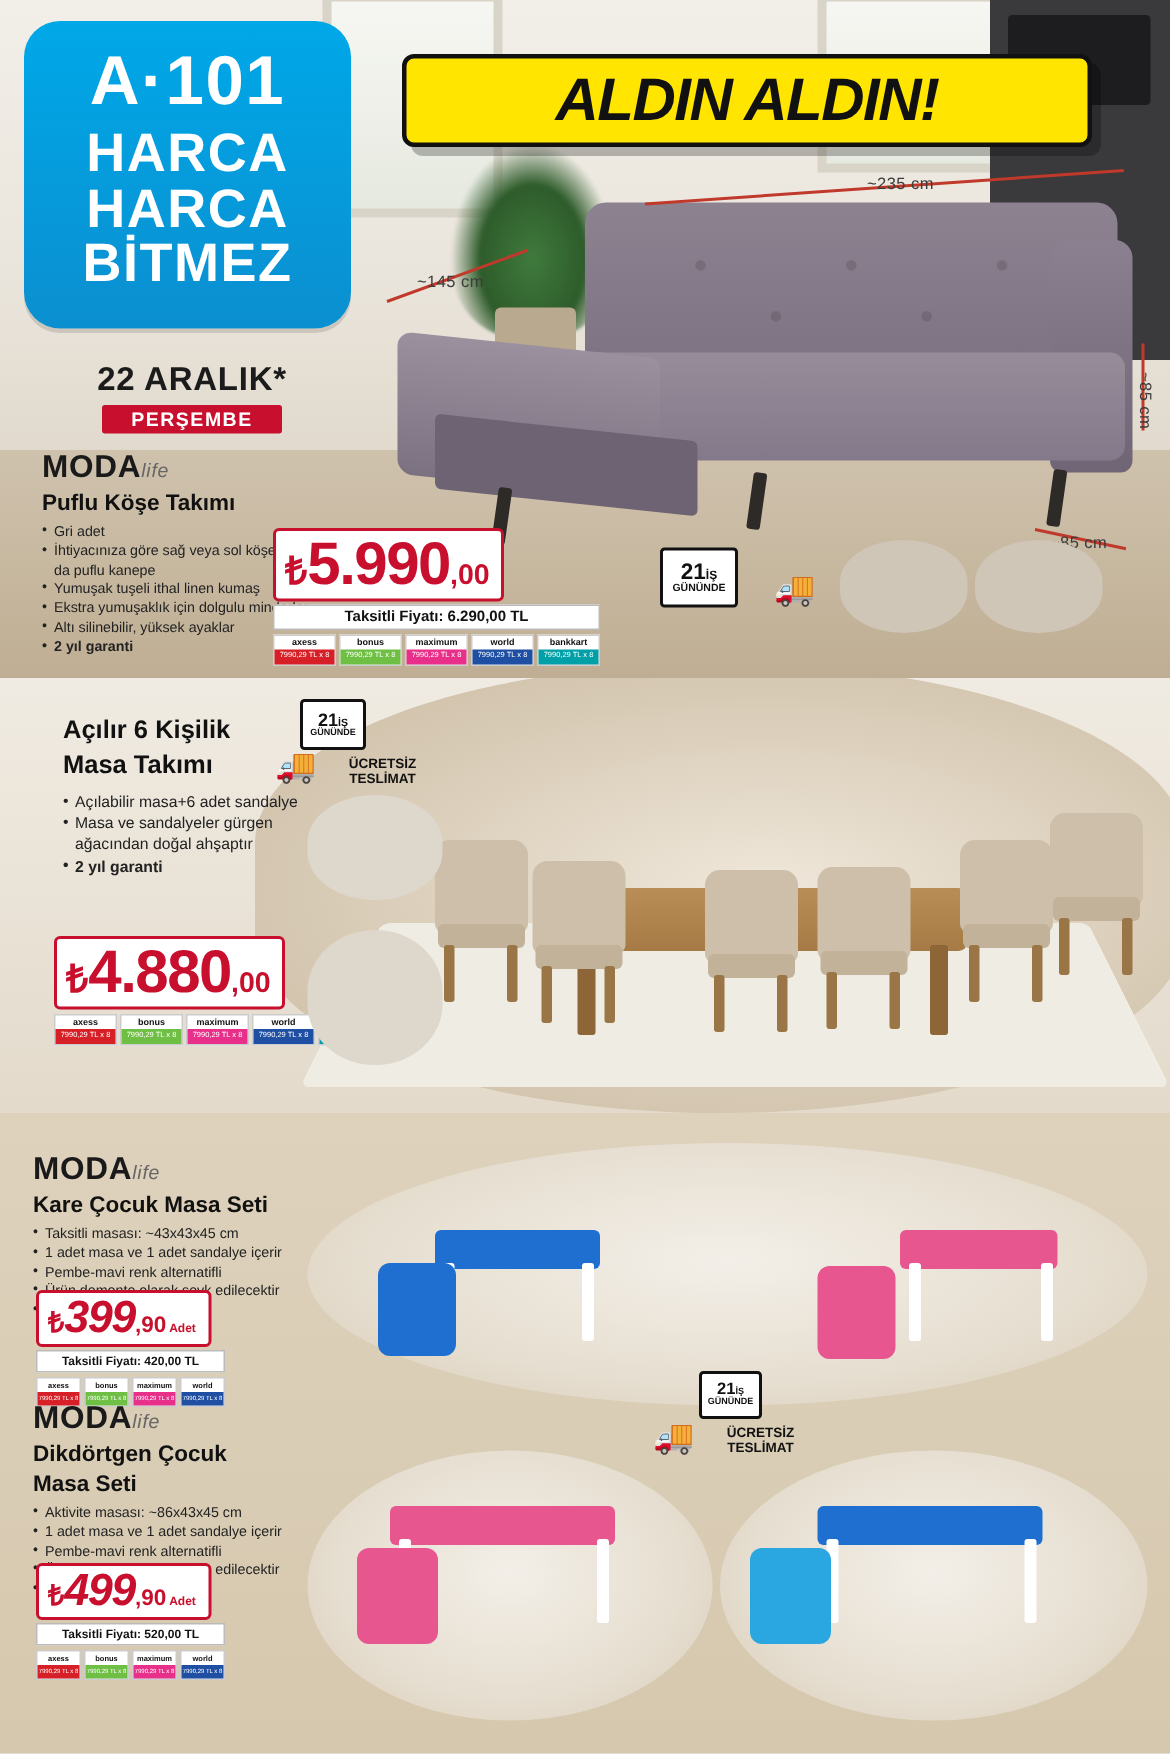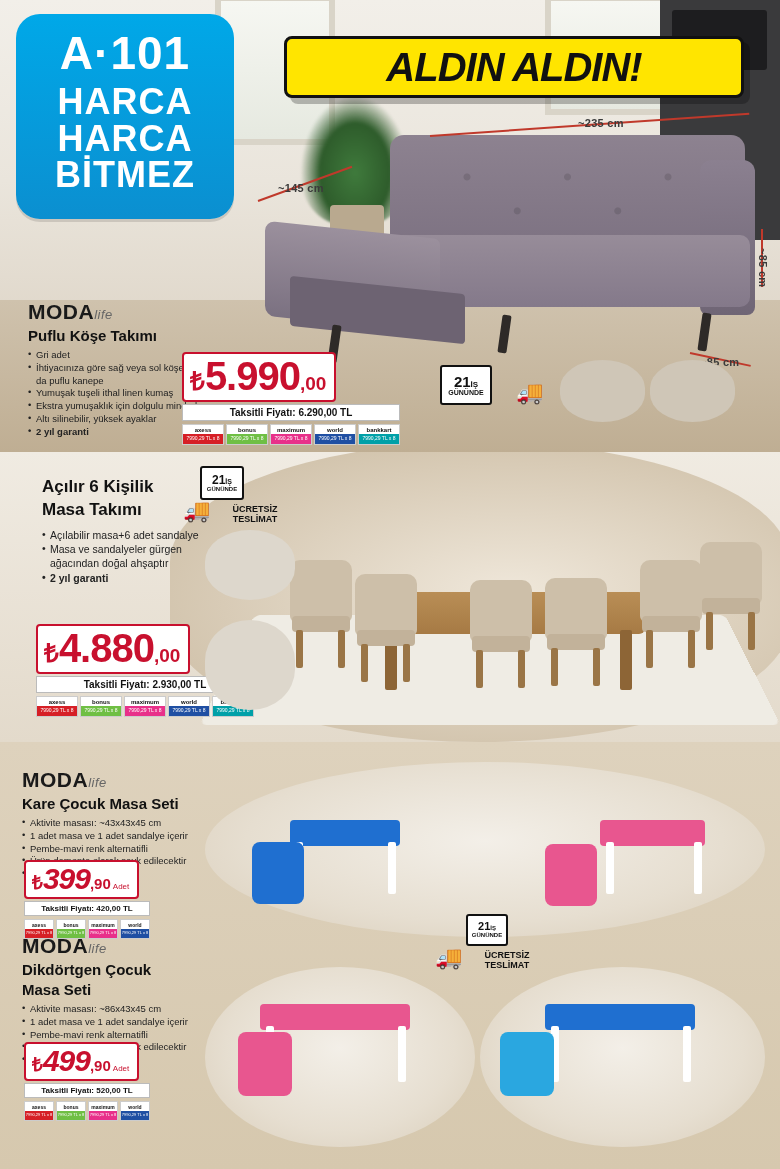--- a/index.html
+++ b/index.html
@@ -78,21 +78,21 @@
   .sofa-chaise-base {
     position:absolute; left:45px; top:150px; width:175px; height:50px;
     background: #6d6372; border-radius:4px; transform: skewY(6deg);
   }
   .leg { position:absolute; width:9px; height:38px; background:#2e2a28; border-radius:2px; transform: rotate(8deg); }
   .leg.l1 { left:85px; top:190px; }
   .leg.l2 { left:255px; top:180px; }
   .leg.l3 { left:455px; top:178px; }
 
   
-  .dim { position:absolute; color:#3b3b3b; font-size:11px; font-weight:bold; letter-spacing:.3px; }
+  .dim { position:absolute; color:#3b3b3b; font-size:11px; font-weight:normal; letter-spacing:.3px; }
   .dimline { position:absolute; background:#c0392b; height:2px; transform-origin:left center; }
 
   
   .logo-badge {
     position:absolute; left:16px; top:14px; width:218px; height:205px;
     background: linear-gradient(180deg,#00a8e8,#0b8fd0);
     border-radius: 24px; color:#fff; text-align:center;
     box-shadow: 0 3px 0 rgba(0,0,0,.12);
   }
   .logo-badge .a101 {
@@ -105,21 +105,21 @@
 
   .date-line { position:absolute; left:38px; top:240px; width:180px; text-align:center; }
   .date-line .d1 { font-size:22px; font-weight:bold; color:#1b1b1b; letter-spacing:.5px;}
   .date-line .d2 {
     display:inline-block; margin-top:4px; background:#c8102e; color:#fff;
     font-size:13px; font-weight:bold; padding:2px 20px; border-radius:2px; letter-spacing:1px;
   }
 
   
   .aldin {
-    position:absolute; left:284px; top:36px; width:460px; height:62px;
+    position:absolute; left:268px; top:36px; width:460px; height:62px;
     background:#ffe500; border:3px solid #111; border-radius:8px;
     box-shadow: 6px 6px 0 rgba(0,0,0,.25);
     display:flex; align-items:center; justify-content:center;
   }
   .aldin span {
     font-family:"Liberation Sans", sans-serif;
     font-size:40px; font-weight:bold; font-style:italic; letter-spacing:-1px; color:#111;
   }
 
   
@@ -193,21 +193,21 @@
   .oval {
     position:absolute; background: radial-gradient(ellipse at 50% 45%, #f3efe8 0%, #e6ded0 60%, #d8ccb8 100%);
     border-radius:50%;
   }
   .kid-table { position:absolute; border-radius:4px; }
   .kid-leg { position:absolute; width:8px; background:#fff; border-radius:2px; }
   .kid-chair { position:absolute; }
   .price-sm .price-tl { font-size:19px; }
   .price-sm .price-int { font-size:30px;font-style:italic; }
   .price-sm .price-dec { font-size:15px; }
-  .adet { font-size:8px; font-weight:normal; color:#c8102e;text-align:right; }
+  .adet { font-size:8px; font-weight:bold; color:#c8102e;text-align:right; }
 </style>
 </head>
 <body>
 
 <div class="page">
 
   <div class="sec1">
     <div class="room-bg"></div>
     <div class="win win1"></div>
     <div class="win win2"></div>
@@ -237,20 +237,24 @@
     <div class="dimline" style="left:690px; top:352px; width:62px; transform:rotate(12deg);"></div>
     <div class="dim" style="left:700px; top:356px;">~85 cm</div>
 
     <div class="logo-badge">
       <div class="a101">A·101</div>
       <div class="l2">HARCA</div>
       <div class="l3">HARCA</div>
       <div class="l4">BİTMEZ</div>
     </div>
 
+    <div class="date-line">
+      <div class="d1">22 ARALIK*</div>
+      <div class="d2">PERŞEMBE</div>
+    </div>
 
     <div class="aldin">
       <span>ALDIN ALDIN!</span>
     </div>
 
     <div class="p1-text">
       <div class="modalife"><span>MODA</span><i>life</i></div>
       <div class="p-title">Puflu Köşe Takımı</div>
       <ul class="bullets">
         <li>Gri adet</li>
@@ -375,21 +379,20 @@
       <div>ÜCRETSİZ</div>
       <div>TESLİMAT</div>
     </div>
 
     <div class="price-wrap" style="left:36px; top:172px;">
       <div class="price-main">
         <span class="price-tl">₺</span>
         <span class="price-int">4.880</span>
         <span class="price-dec">,00</span>
       </div>
-      <div class="price-sub">Taksitli Fiyatı: 2.930,00 TL</div>
       <div class="banks">
         <div class="bank">
             <div class="bn">axess</div>
             <div class="bb" style="background:#d61f26">7990,29 TL x 8</div>
           </div>
         <div class="bank">
             <div class="bn">bonus</div>
             <div class="bb" style="background:#6fbf44">7990,29 TL x 8</div>
           </div>
         <div class="bank">
@@ -420,21 +423,21 @@
     <div class="kid-chair" style="left:252px; top:100px; width:52px; height:62px; background:#1f6fd0; border-radius:8px;"></div>
     <div class="kid-table" style="left:600px; top:78px; width:105px; height:26px; background:#e8568f;"></div>
     <div class="kid-leg" style="left:606px; top:100px; height:52px;"></div>
     <div class="kid-leg" style="left:694px; top:100px; height:52px;"></div>
     <div class="kid-chair" style="left:545px; top:102px; width:52px; height:62px; background:#e8568f; border-radius:8px;"></div>
 
     <div style="position:absolute; left:22px; top:26px; width:190px;">
       <div class="modalife"><span>MODA</span><i>life</i></div>
       <div class="p-title">Kare Çocuk Masa Seti</div>
       <ul class="bullets">
-        <li>Aktivite masası: ~43x43x45 cm</li>
+        <li>Taksitli masası: ~43x43x45 cm</li>
         <li>1 adet masa ve 1 adet sandalye içerir</li>
         <li>Pembe-mavi renk alternatifli</li>
         <li>Ürün demonte olarak sevk edilecektir</li>
         <li class="b">2 yıl garanti</li>
       </ul>
     </div>
 
     <div class="price-wrap price-sm" style="left:24px; top:118px;">
       <div class="price-main">
         <span class="price-tl">₺</span>

